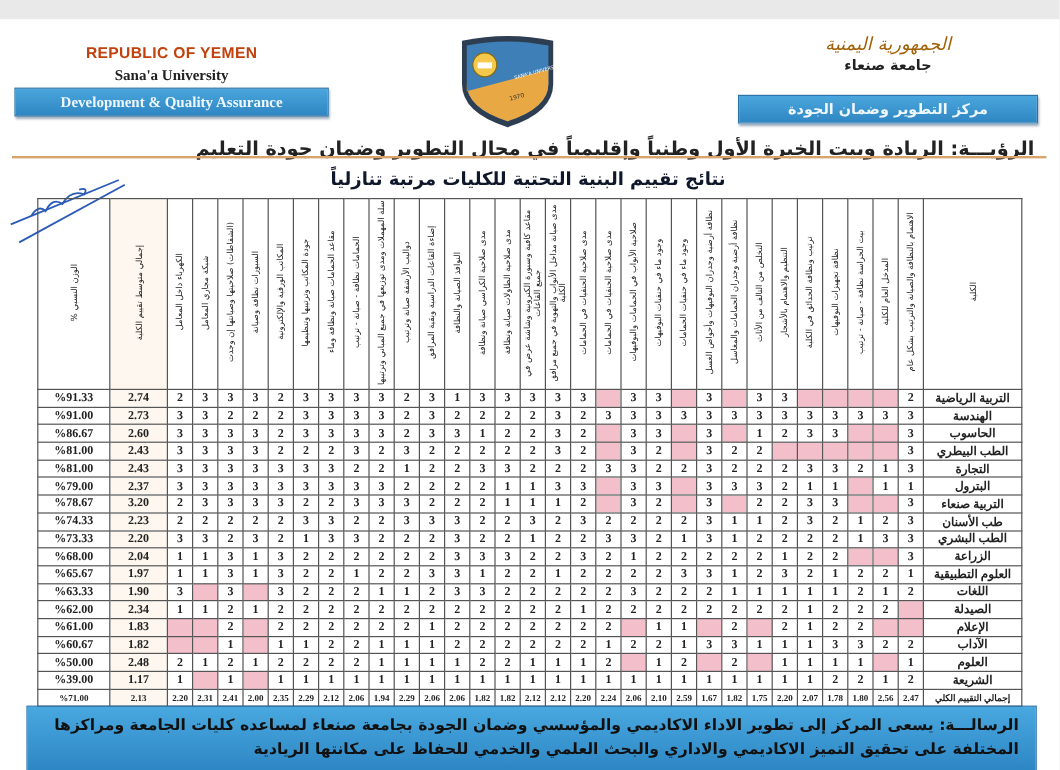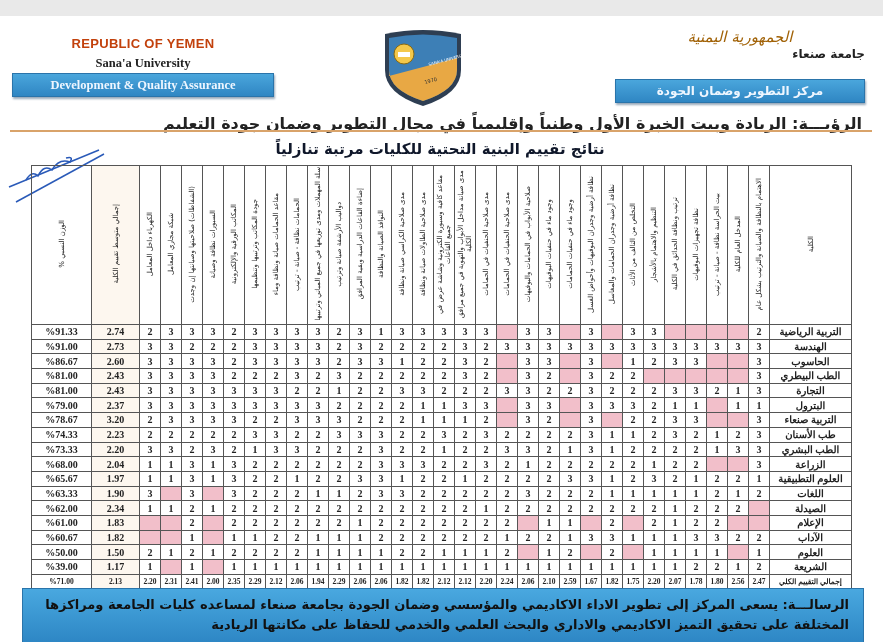--- a/index.html
+++ b/index.html
@@ -5,21 +5,21 @@
   html,body{margin:0;padding:0;}
   body{width:883px;height:642px;background:#e9e9e9;font-family:"DejaVu Sans",sans-serif;position:relative;overflow:hidden;}
   .page{position:absolute;left:0;top:16px;width:883px;height:626px;background:#fff;}
   .hdr-en{position:absolute;left:12px;top:20px;width:262px;text-align:center;}
   .hdr-en .l1{font-family:Liberation Sans, sans-serif;font-weight:bold;font-size:13px;color:#c2410c;letter-spacing:0.3px;}
   .hdr-en .l2{font-family:"Liberation Serif",serif;font-weight:bold;font-size:12.5px;color:#222;margin-top:5px;}
   .band{background:linear-gradient(#4aa6dc,#2f86c3);color:#eef6ff;border:1px solid #2a74aa;box-shadow:1px 2px 2px #9ab;}
   .hdr-en .band{margin-top:2px;height:22px;line-height:22px;font-family:"Liberation Serif",serif;font-weight:bold;font-size:12.5px;}
   .hdr-ar{position:absolute;right:18px;top:12px;width:250px;text-align:center;direction:rtl;}
   .hdr-ar .l1{font-family:"DejaVu Serif",serif;font-style:italic;font-size:15px;color:#a16207;}
-  .hdr-ar .l2{font-weight:bold;font-size:12px;color:#222;margin-top:1px;text-align:right;}
+  .hdr-ar .l2{font-weight:bold;font-size:12px;color:#222;margin-top:1px;}
   .hdr-ar .band{margin-top:18px;height:22px;line-height:22px;font-weight:bold;font-size:12px;}
   .logo{position:absolute;left:377px;top:12px;width:92px;height:80px;}
   .vision{position:absolute;left:150px;top:98px;width:712px;text-align:right;direction:rtl;font-size:16px;font-weight:bold;color:#222;}
   .rule{position:absolute;left:10px;top:114px;width:862px;height:2px;background:#d9a36a;}
   .title{position:absolute;left:220px;top:124px;width:440px;text-align:center;direction:rtl;font-size:15px;font-weight:bold;color:#0f172a;}
   .sig{position:absolute;left:4px;top:126px;width:110px;height:70px;}
   table.grid{position:absolute;left:31px;top:149px;border-collapse:collapse;table-layout:fixed;}
   table.grid td,table.grid th{border:1px solid #555;font-size:9px;text-align:center;padding:0;overflow:hidden;}
   table.grid th{height:158px;font-weight:normal;vertical-align:middle;}
   table.grid th .v{writing-mode:vertical-rl;transform:rotate(180deg);font-size:7px;line-height:8px;direction:rtl;max-height:154px;display:inline-block;color:#222;}
@@ -664,21 +664,21 @@
           <td>1</td>
           <td>1</td>
           <td>3</td>
           <td>3</td>
           <td>2</td>
           <td>2</td>
           <td class="lbl">الآداب</td>
         </tr>
         <tr>
           <td class="pct">%50.00</td>
-          <td class="avg">1.50</td>
+          <td class="avg">2.48</td>
           <td>2</td>
           <td>1</td>
           <td>2</td>
           <td>1</td>
           <td>2</td>
           <td>2</td>
           <td>2</td>
           <td>2</td>
           <td>1</td>
           <td>1</td>

